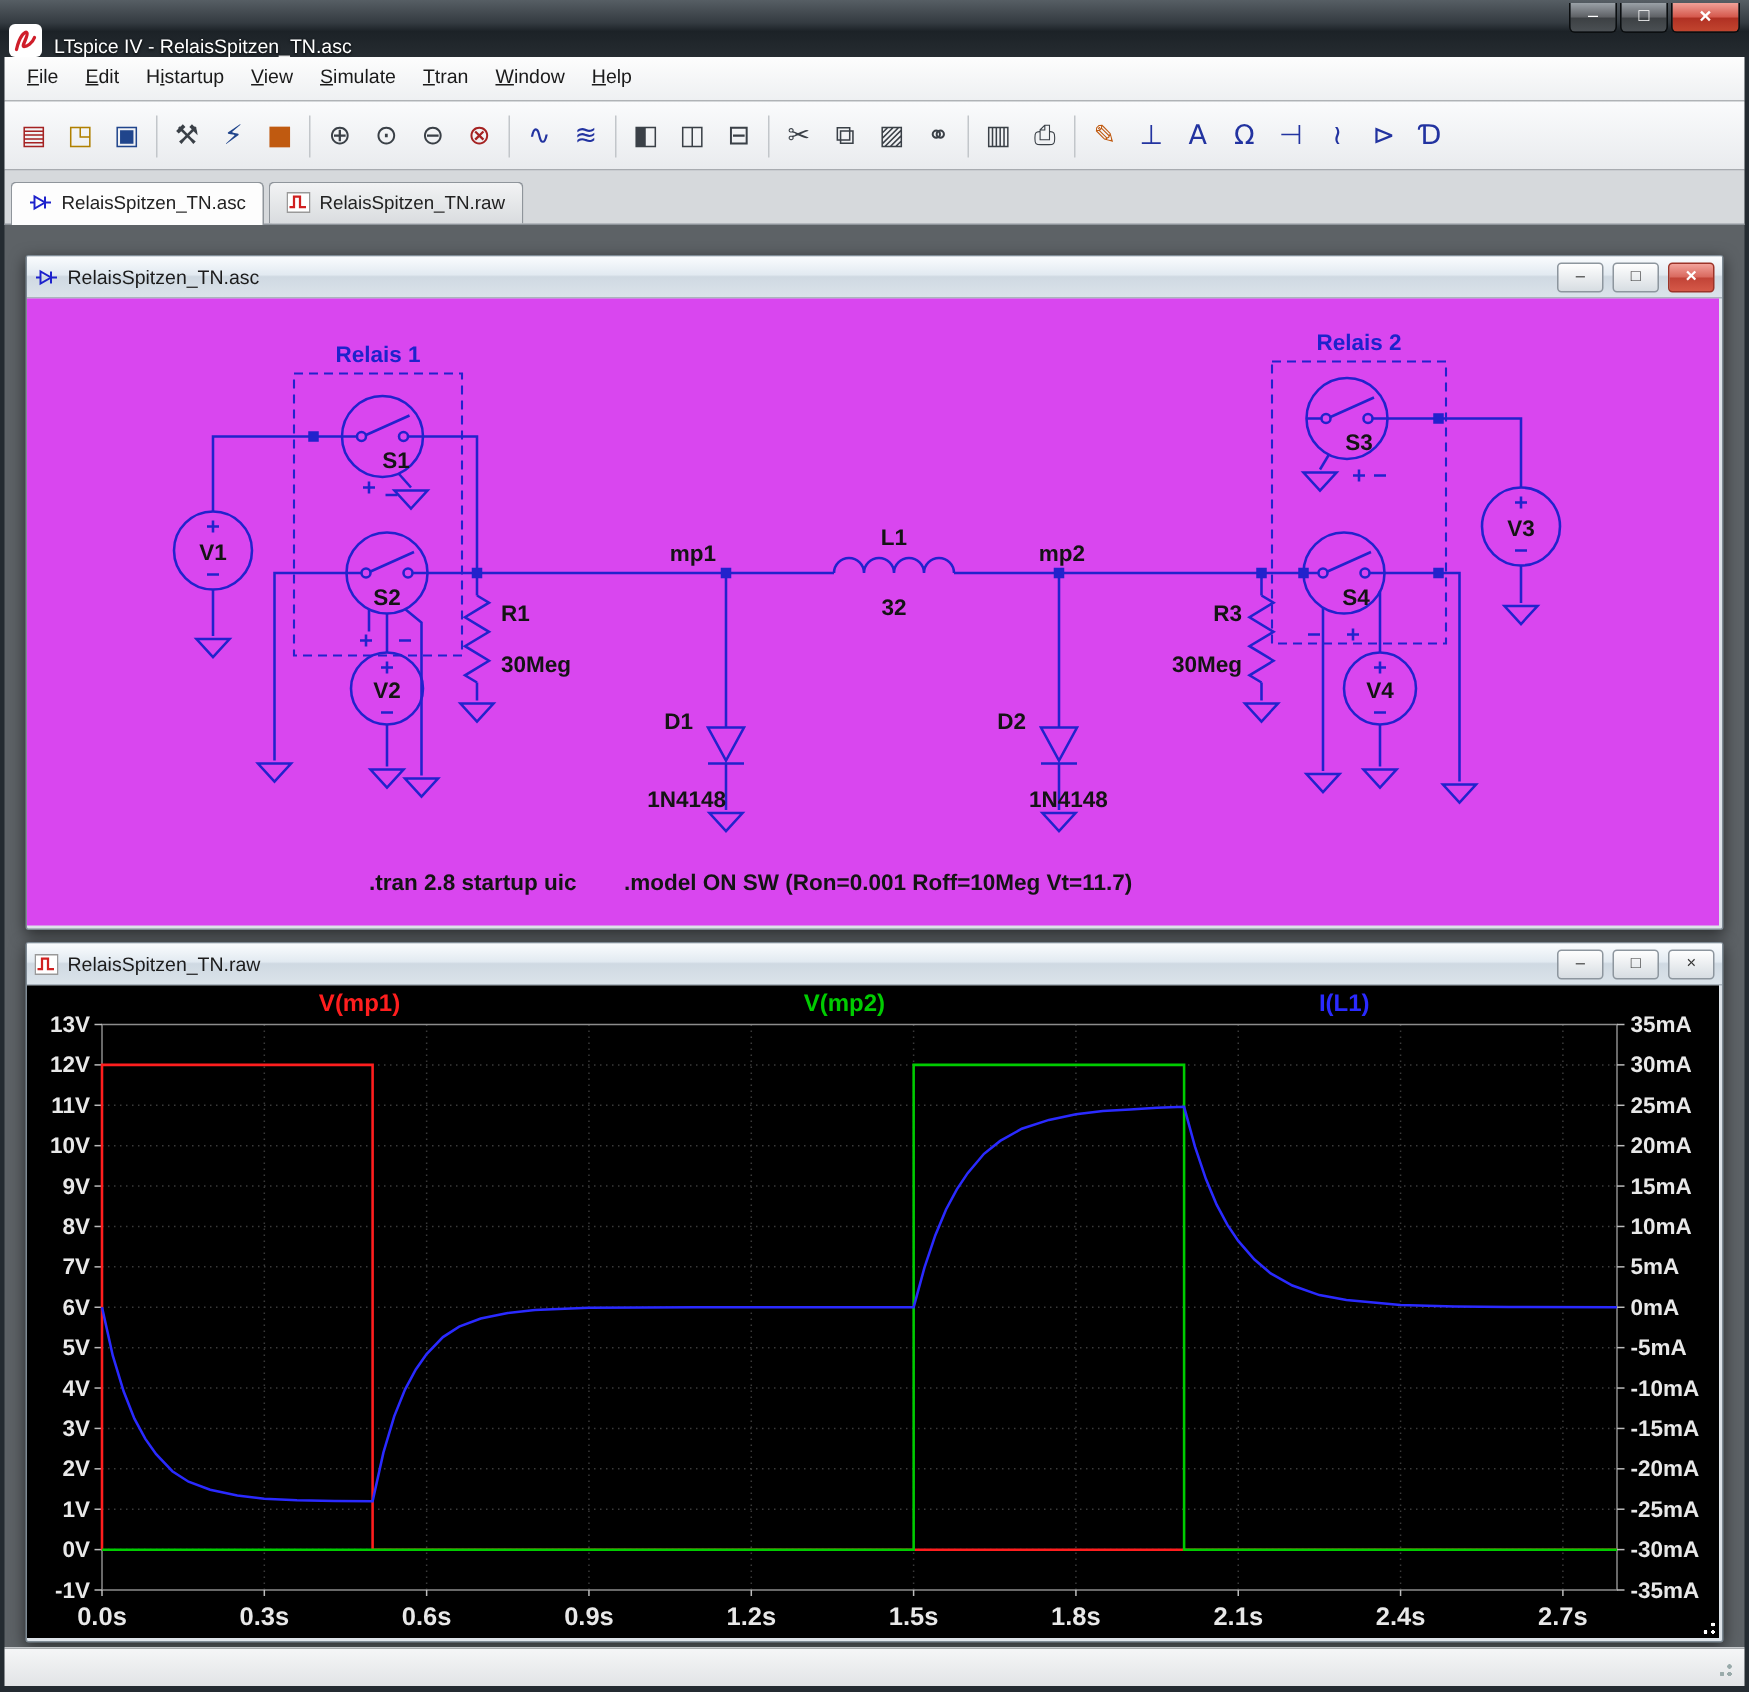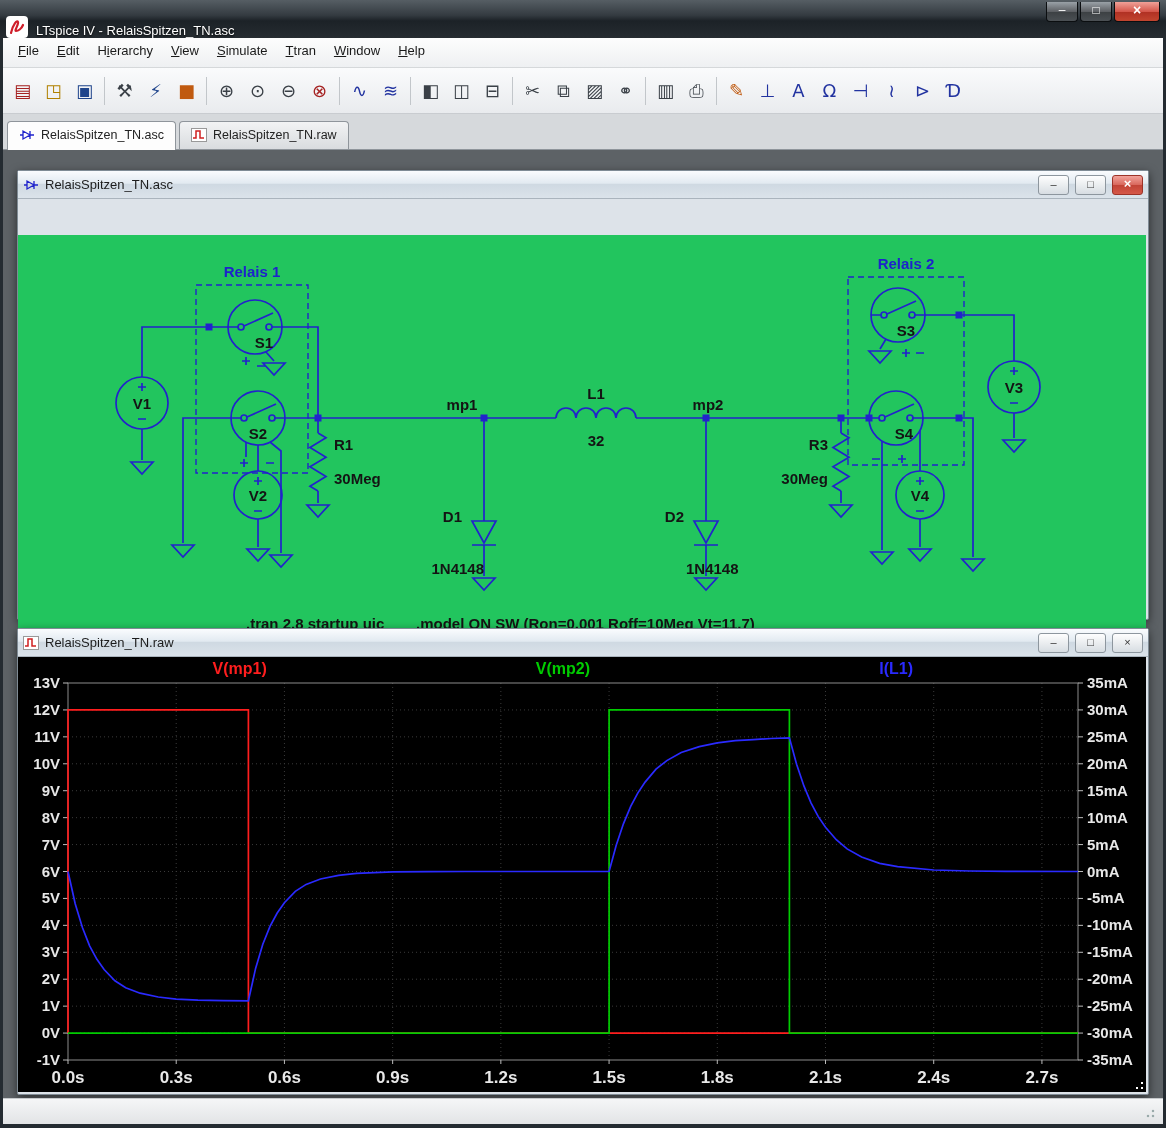--- a/index.html
+++ b/index.html
@@ -41,21 +41,21 @@
     box-shadow:0 3px 10px rgba(0,0,0,.55);}
   .child-tb{height:28px;display:flex;align-items:center;gap:6px;padding:0 5px;box-sizing:border-box;
     background:linear-gradient(#fafcfe,#e2eaf1 45%,#cfd9e2 50%,#dbe3ea);
     border-bottom:1px solid #aab4bd;font-size:13px;color:#1c1c1c;}
   .child-tb .ct{flex:1;}
   .cbtn{width:29px;height:18px;border:1px solid #8d969e;border-radius:3px;font-size:11px;line-height:16px;
     text-align:center;background:linear-gradient(#fefefe,#d7dde2);color:#333;cursor:pointer;}
   .cbtn.closeA{background:linear-gradient(#f2a39b,#d9695e 48%,#c24437 52%,#d55848);color:#fff;
     border-color:#9c3328;font-weight:bold;font-size:13px;}
   .child-content{overflow:hidden;}
-  #schematic-body{background:#22c55e;margin-top:36px;}
+  #schematic-body{background:#d946ef;}
   #plot-body{background:#000;}
   .grip{position:absolute;right:2px;bottom:2px;width:12px;height:12px;
     background:
       radial-gradient(circle at 10px 10px,#fff 1.2px,transparent 1.4px),
       radial-gradient(circle at 10px 5px,#fff 1.2px,transparent 1.4px),
       radial-gradient(circle at 5px 10px,#fff 1.2px,transparent 1.4px);}
   
   #statusbar{position:absolute;left:3px;right:3px;top:1098px;height:26px;
     background:linear-gradient(#f5f6f7,#e2e4e6);border-top:1px solid #c6c9cc;box-sizing:border-box;
     font-size:12px;color:#444;display:flex;align-items:center;padding:0 8px;}
@@ -81,21 +81,21 @@
     <div class="wbtns">
       <div class="wbtn">–</div>
       <div class="wbtn">□</div>
       <div class="wbtn close">×</div>
     </div>
   </div>
 
   <div id="menubar">
     <span class="menu-item"><span></span><span class="u">F</span><span>ile</span></span>
     <span class="menu-item"><span></span><span class="u">E</span><span>dit</span></span>
-    <span class="menu-item"><span>H</span><span class="u">i</span><span>erarchy</span></span>
+    <span class="menu-item"><span>H</span><span class="u">i</span><span>startup</span></span>
     <span class="menu-item"><span></span><span class="u">V</span><span>iew</span></span>
     <span class="menu-item"><span></span><span class="u">S</span><span>imulate</span></span>
     <span class="menu-item"><span></span><span class="u">T</span><span>tran</span></span>
     <span class="menu-item"><span></span><span class="u">W</span><span>indow</span></span>
     <span class="menu-item"><span></span><span class="u">H</span><span>elp</span></span>
   </div>
 
   <div id="toolbar">
     <button class="tb tred">▤</button>
     <button class="tb tyel">◳</button>

